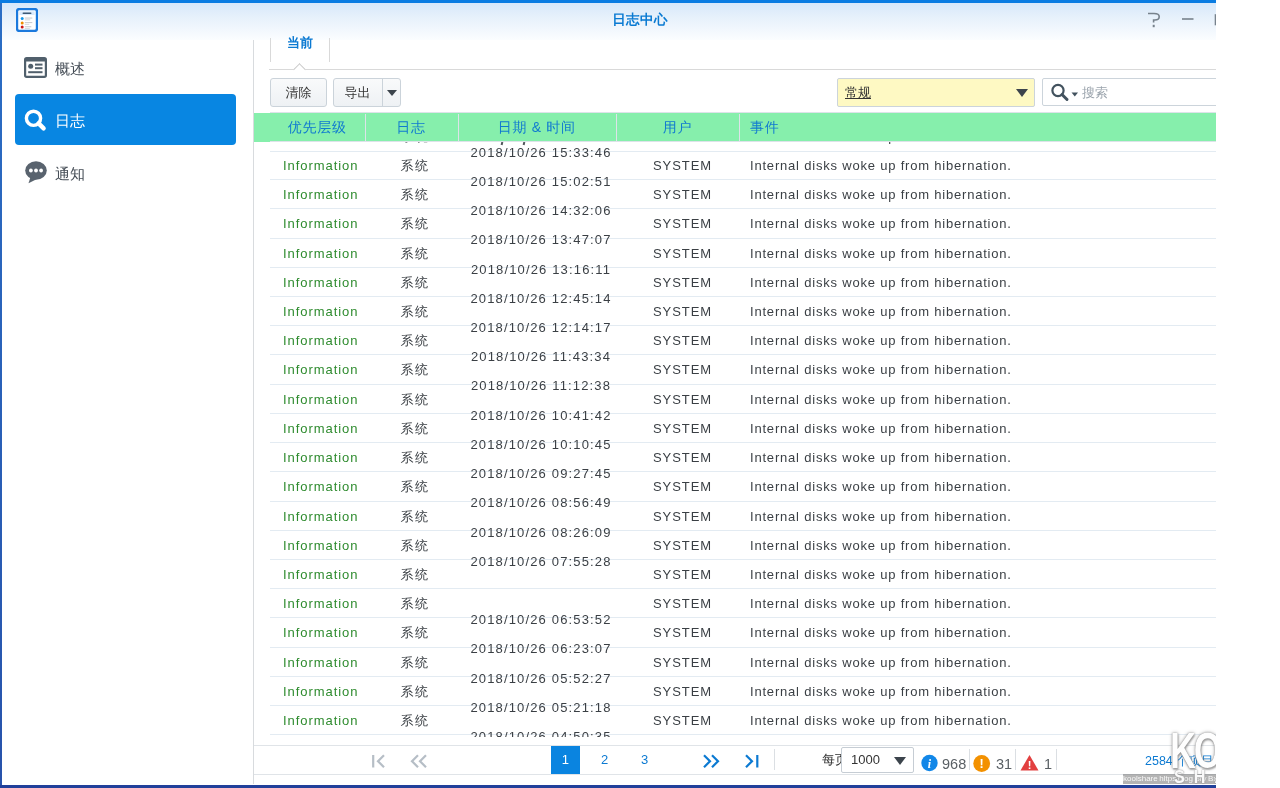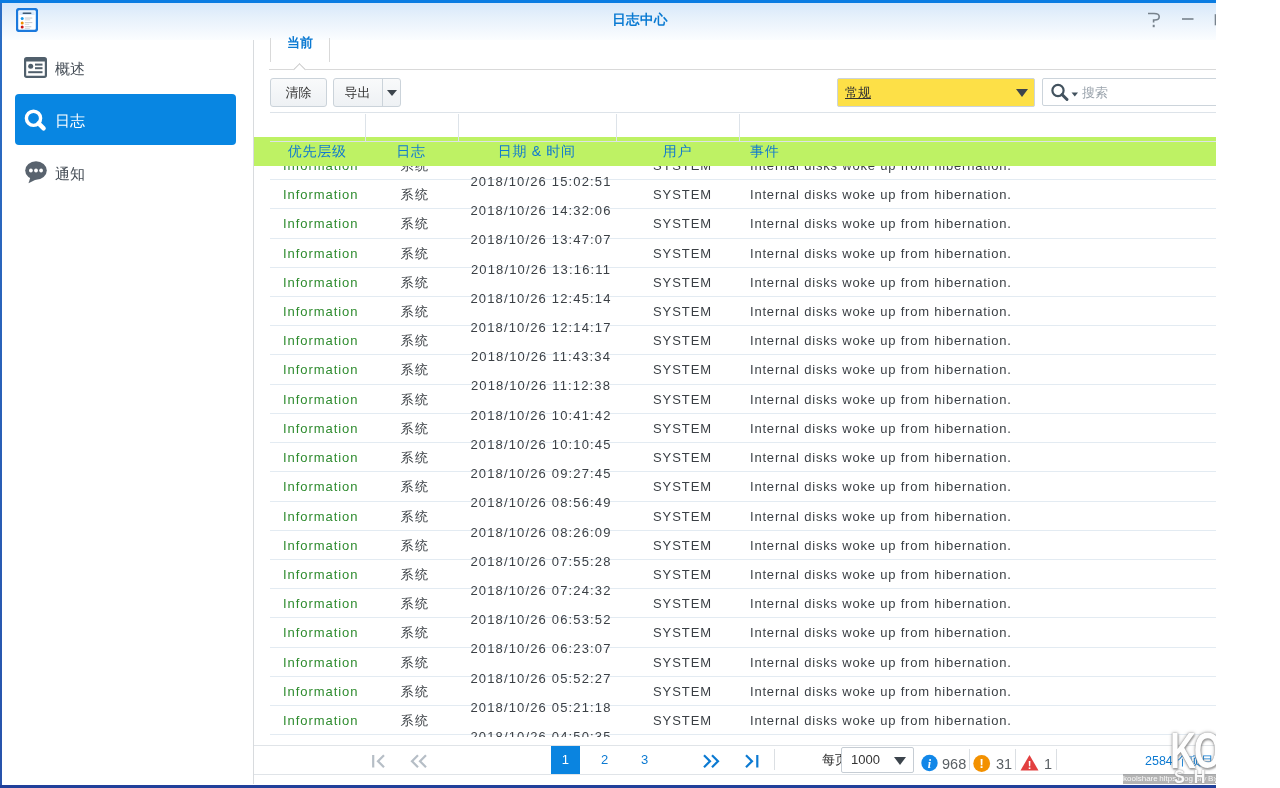--- a/index.html
+++ b/index.html
@@ -34,28 +34,28 @@
 
 .btn { top:78px; height:29px; border:1px solid #cbd3da; border-radius:3px;
   background:linear-gradient(to bottom,#f9fafb,#eef1f4); color:#333;
   font-size:13px; text-align:center; line-height:27px; }
 #btn-clear { left:270px; width:57px; }
 #btn-export { left:333px; width:68px; }
 #btn-export-sep { left:382px; top:79px; width:1px; height:27px; background:#cbd3da; }
 .darr { width:0; height:0; border-left:5.5px solid transparent; border-right:5.5px solid transparent;
   border-top:6.5px solid #3c444c; }
 #combo { left:837px; top:78px; width:198px; height:29px; border:1px solid #ccd4db;
-  border-radius:2px; background:#fde047; color:#333; font-size:13px; line-height:27px;
+  border-radius:2px; background:#fef9c3; color:#333; font-size:13px; line-height:27px;
   padding-left:7px;text-decoration:underline; }
 #searchbox { left:1042px; top:78px; width:224px; height:28px; border:1px solid #ccd4db;
   border-radius:2px; background:#fff; }
 #searchph { left:1082px; top:84px; font-size:13px; color:#9aa3ac; }
 
 
-#hdr { left:254px; top:113px; width:1026px; height:28.5px; background:#bef264; z-index:2;margin-top:24px; }
+#hdr { left:254px; top:113px; width:1026px; height:28.5px; background:#86efac; z-index:2; }
 .hline { left:270px; width:1010px; height:1px; background:#dde3e9; z-index:3; }
 .hsep { top:113.5px; width:1px; height:27.5px; background:#dde3e9; position:absolute; z-index:3; }
 .hcell { position:absolute; top:0; height:28px; line-height:28px; font-size:14px;
   color:#107ad0; text-align:center; letter-spacing:0.7px; }
 #rows { left:270px; top:142px; width:985px; height:594.5px; overflow:hidden; }
 .row { position:absolute; left:0; width:985px; height:29.21px; border-bottom:1px solid #e3ebf2; }
 .cell { position:absolute; top:0; height:29.21px; line-height:29.21px; font-size:13px;
   color:#3a3f44; text-align:center; white-space:nowrap; letter-spacing:0.55px; }
 .c1 { left:3.5px; width:94.5px; color:#2e8b2e; letter-spacing:0.95px; }
 .c2 { left:98.5px; width:93px; letter-spacing:1.4px; }
@@ -288,21 +288,20 @@
       <div class="row" style="top: 388.74px;">
         <div class="cell c1">Information</div>
         <div class="cell c2">系统</div>
         <div class="cell c3">2018/10/26 07:55:28</div>
         <div class="cell c4">SYSTEM</div>
         <div class="cell c5">Internal disks woke up from hibernation.</div>
       </div>
       <div class="row" style="top: 417.95px;">
         <div class="cell c1">Information</div>
         <div class="cell c2">系统</div>
-        <div class="cell c3">2018/10/26 07:24:32</div>
         <div class="cell c4">SYSTEM</div>
         <div class="cell c5">Internal disks woke up from hibernation.</div>
       </div>
       <div class="row" style="top: 447.16px;">
         <div class="cell c1">Information</div>
         <div class="cell c2">系统</div>
         <div class="cell c3">2018/10/26 06:53:52</div>
         <div class="cell c4">SYSTEM</div>
         <div class="cell c5">Internal disks woke up from hibernation.</div>
       </div>

